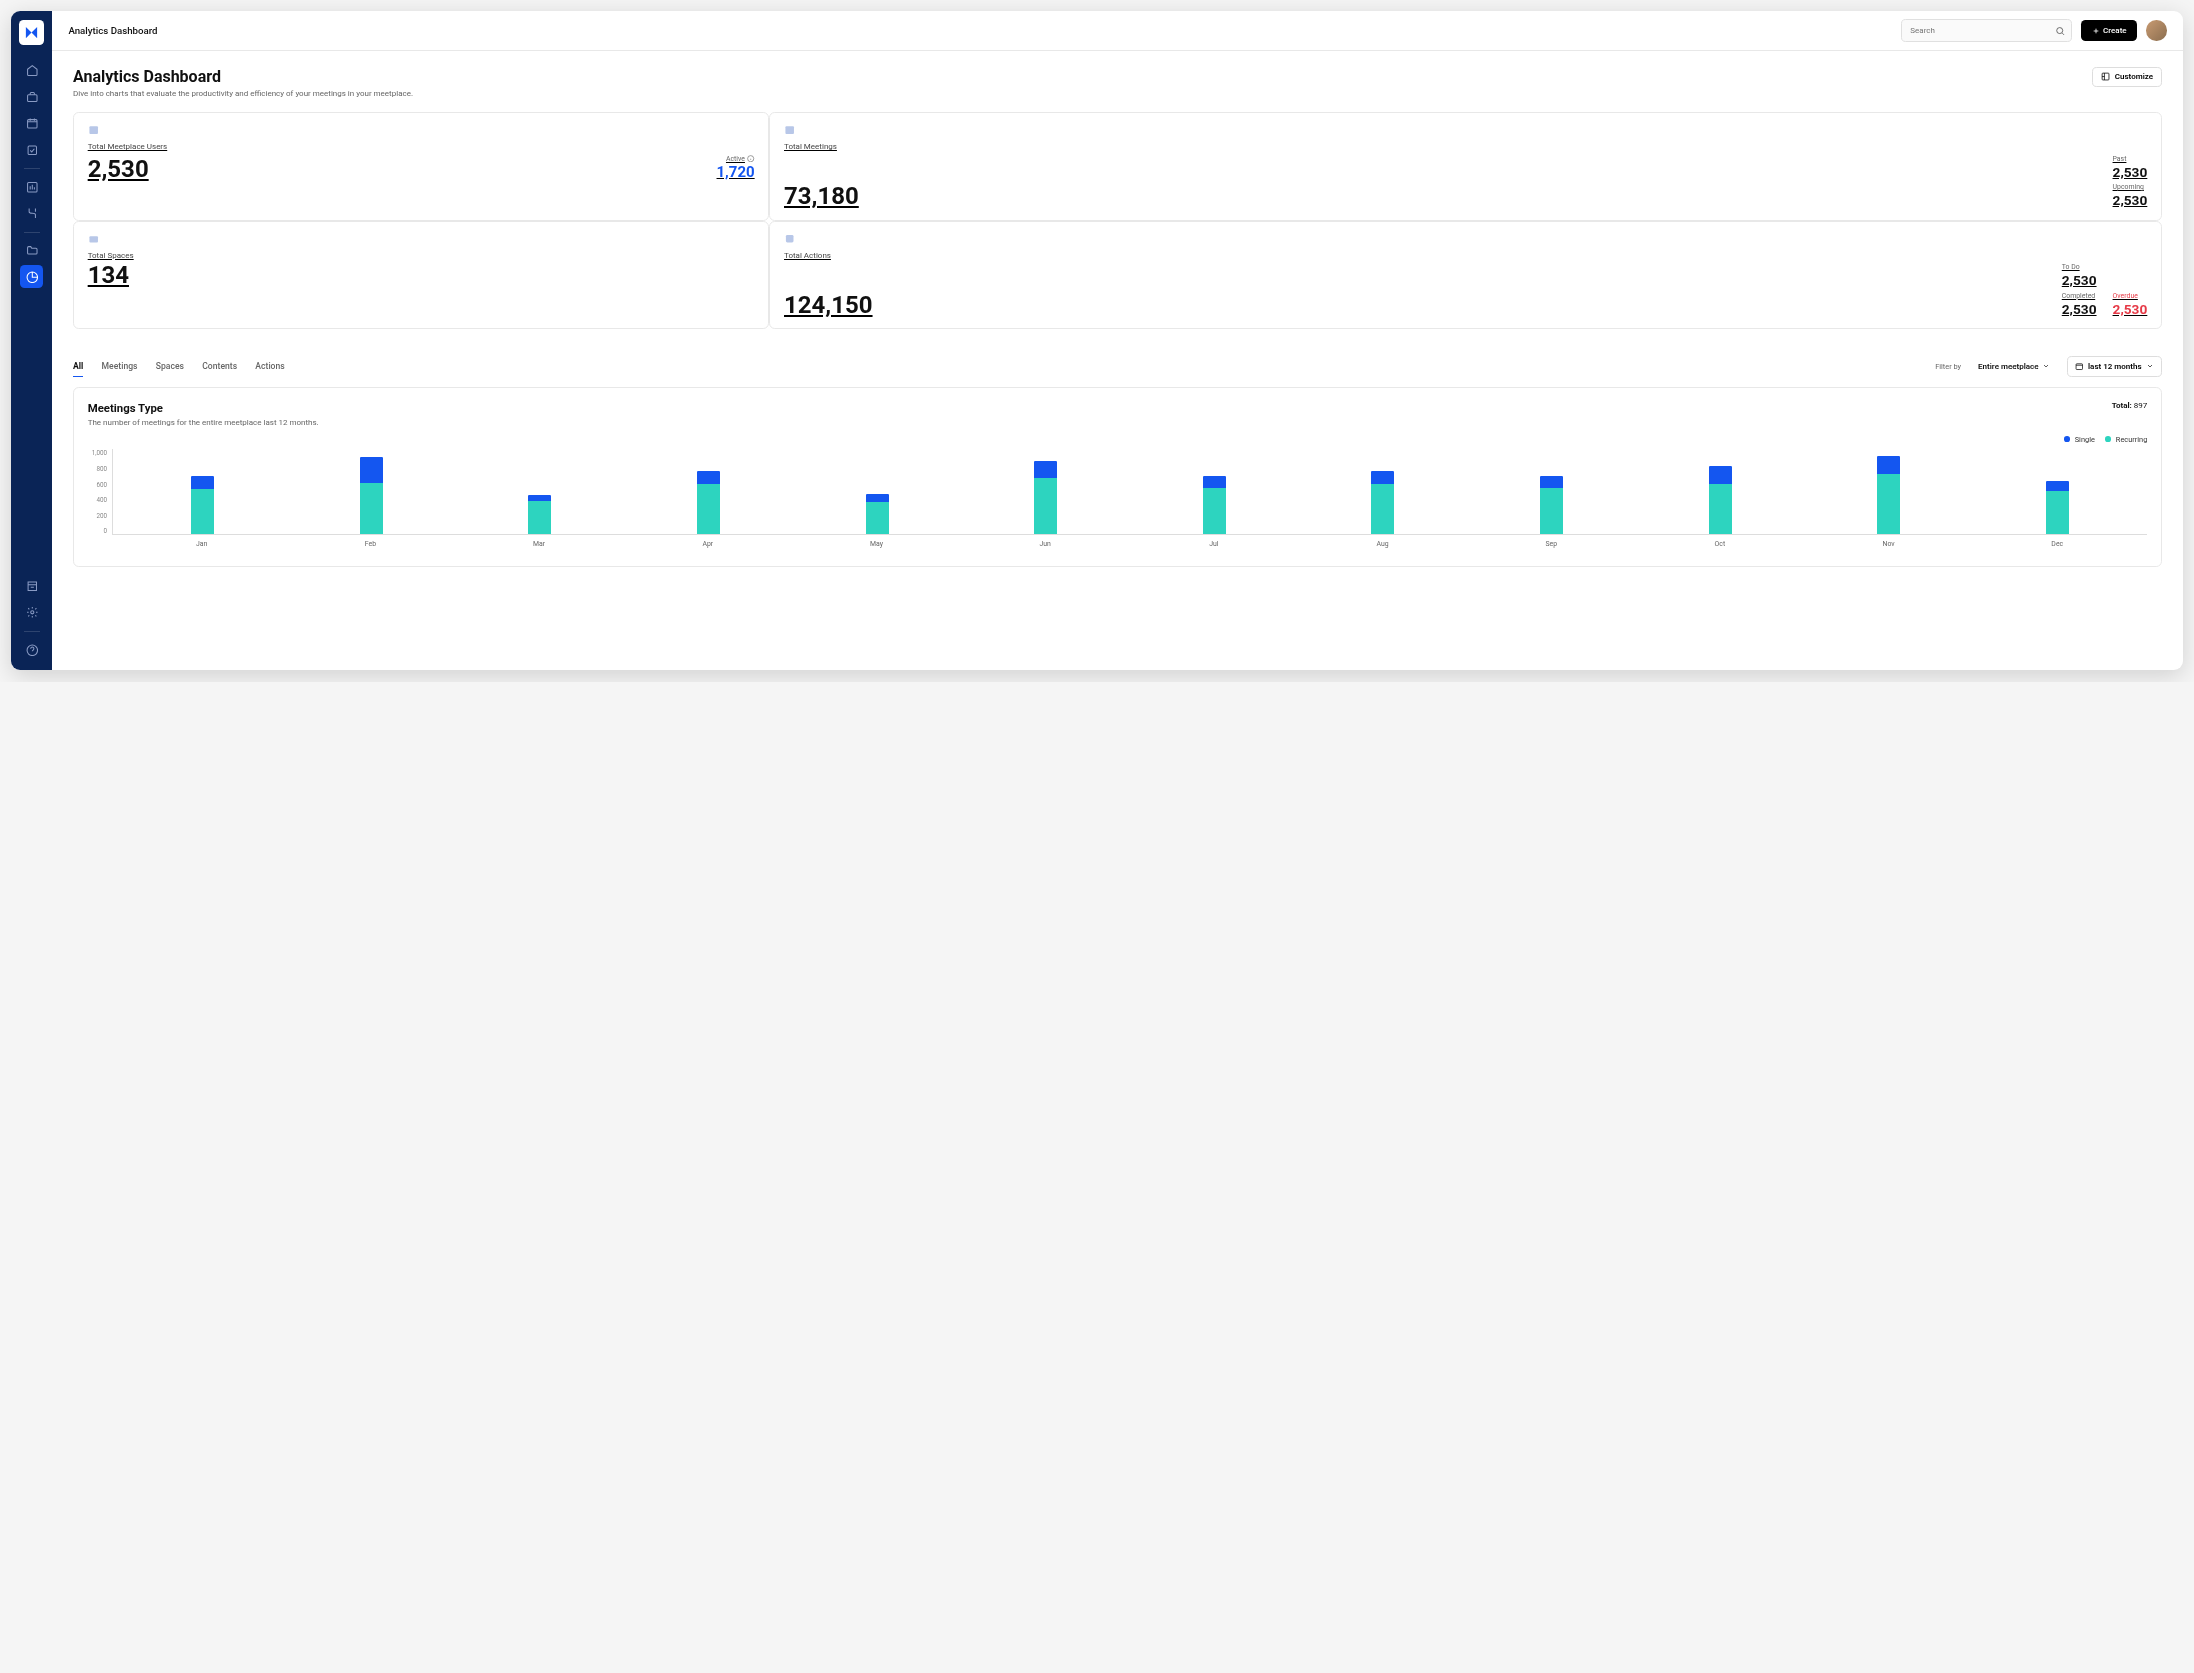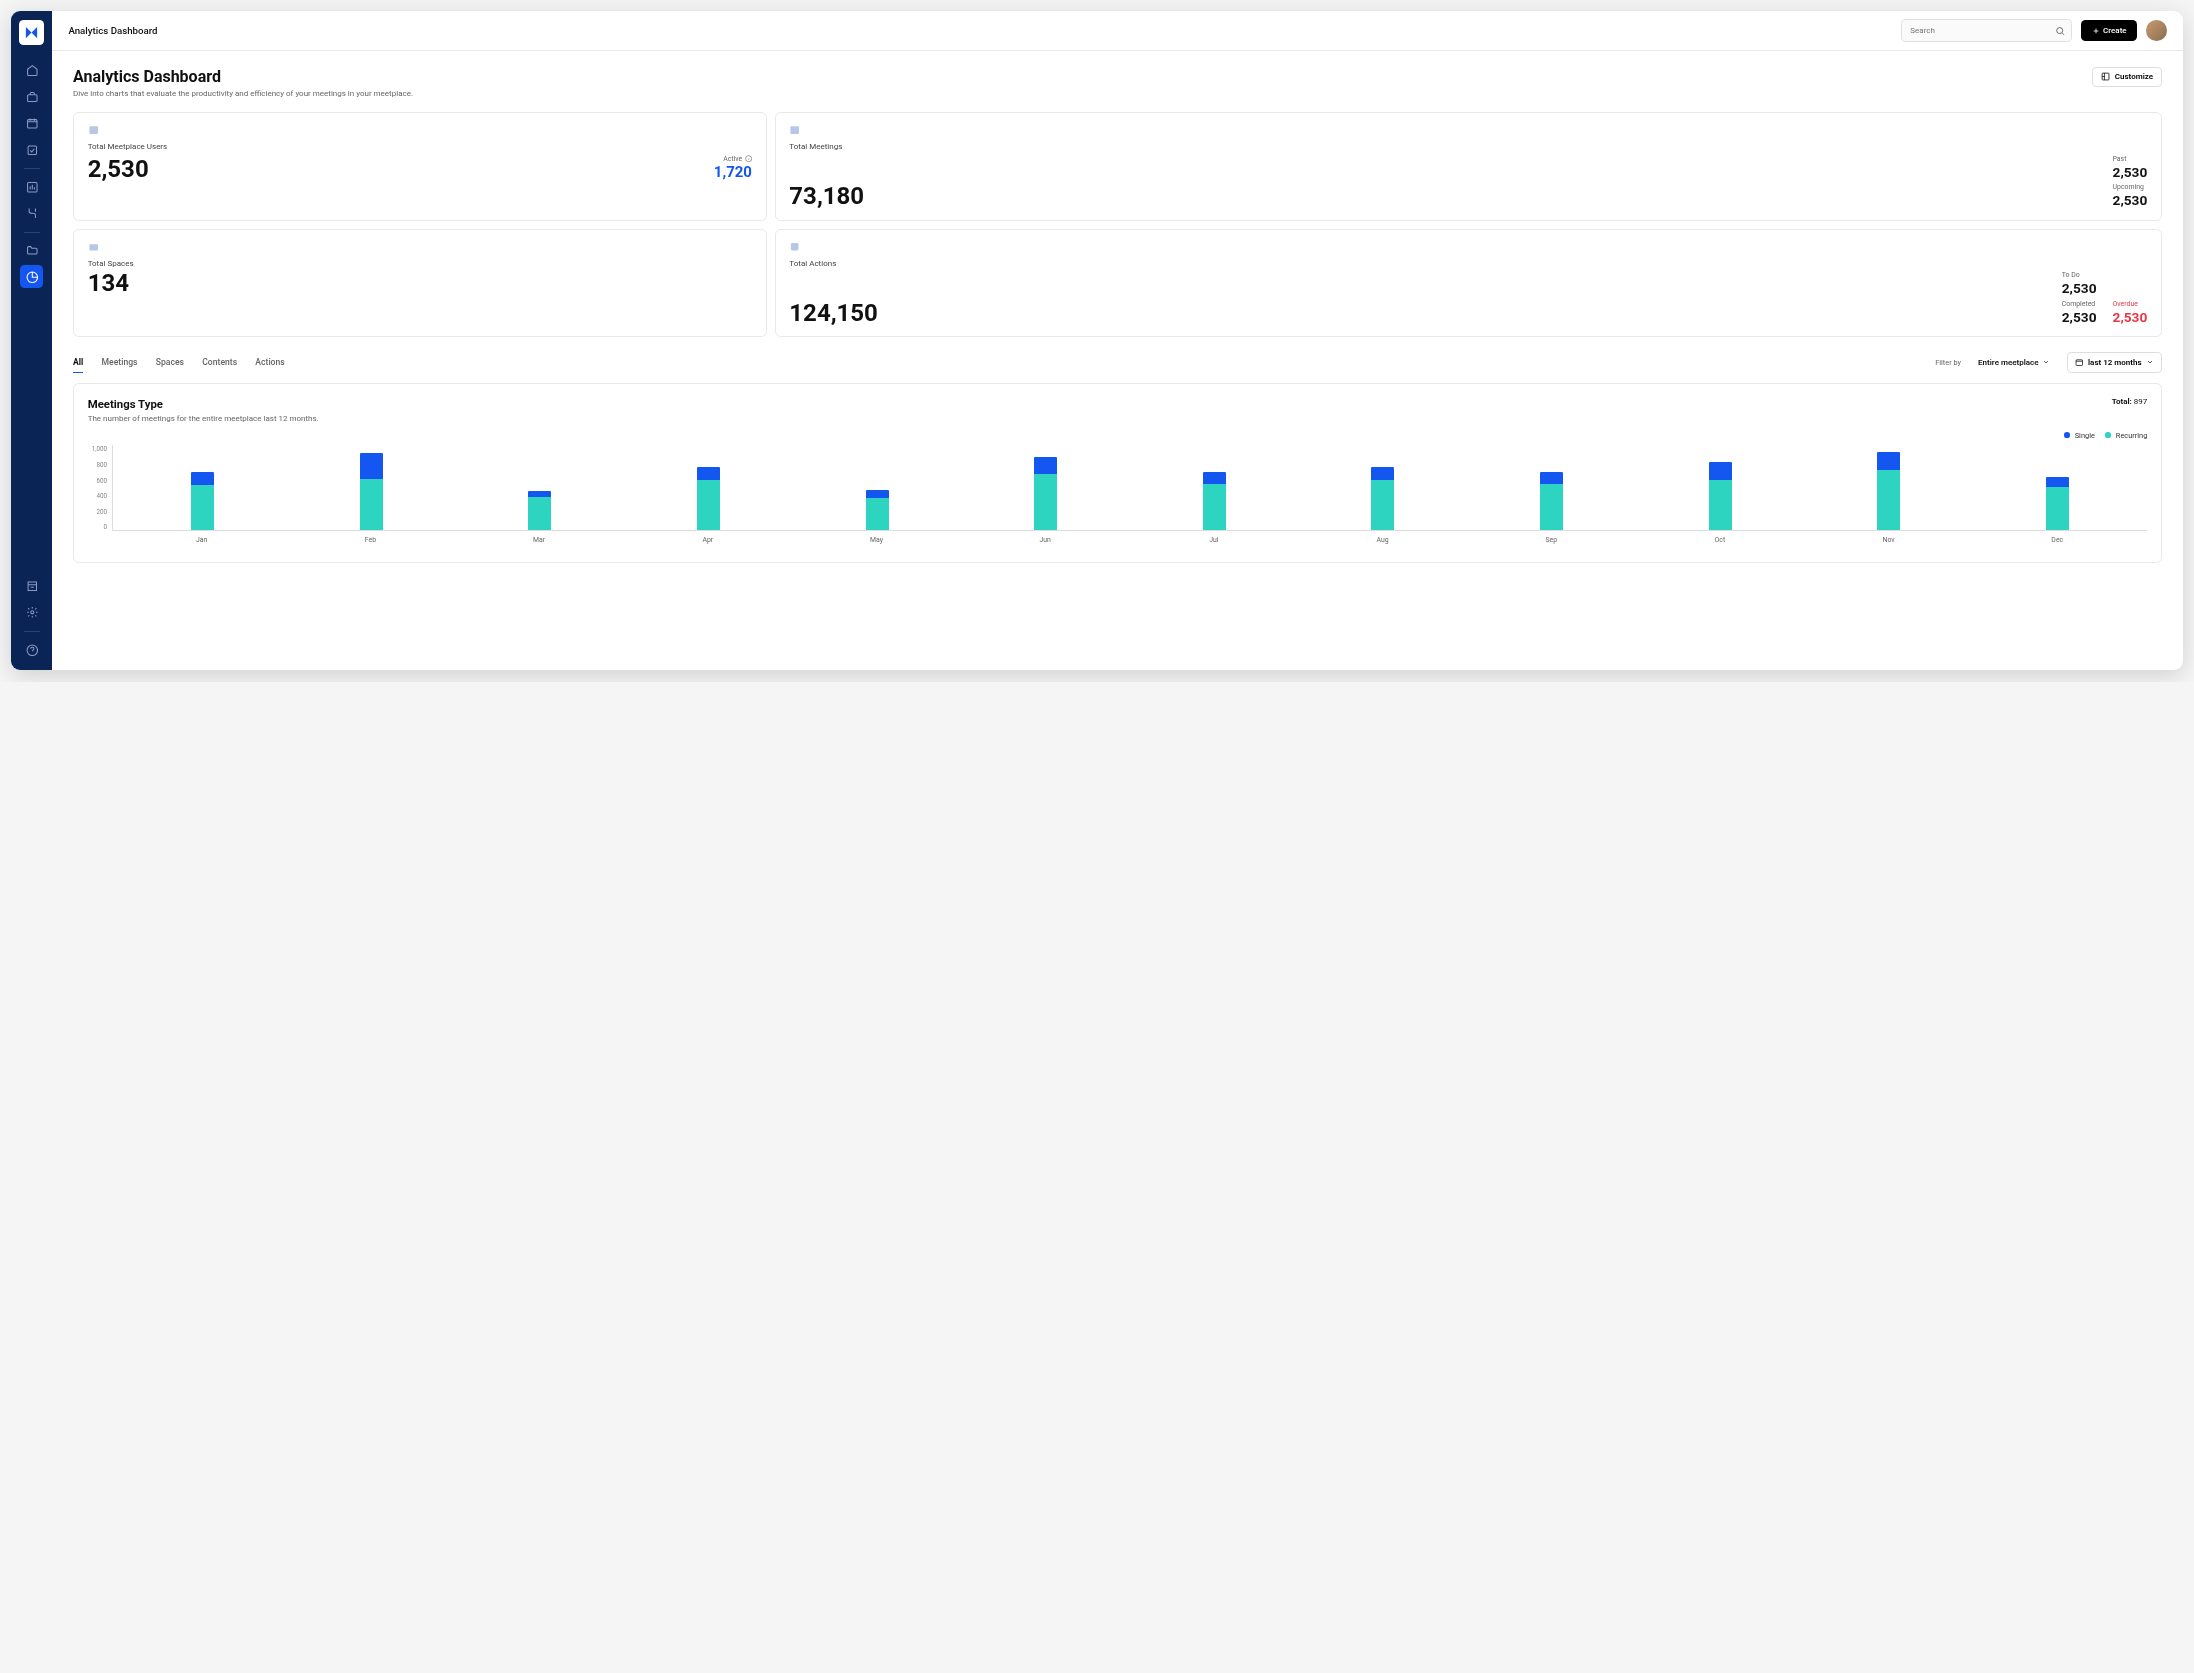--- a/index.html
+++ b/index.html
@@ -22,21 +22,21 @@
 .search-box input { width: 100%; padding: 5.7px 23px 5.7px 8px; border: 0.6px solid #e0e0e0; border-radius: 4.6px; font-size: 8px; background: #fafafa; }
 .search-box svg { position: absolute; right: 6.9px; top: 50%; transform: translateY(-50%); width: 10.3px; height: 10.3px; color: #555; }
 .create-btn { background: #000000; color: #fff; border: none; padding: 5.7px 10.3px; border-radius: 4.6px; font-size: 8px; font-weight: 500; display: flex; align-items: center; gap: 3.4px; cursor: pointer; }
 .avatar { width: 20.6px; height: 20.6px; border-radius: 50%; background: linear-gradient(135deg, #c99b72, #8a6d4f); }
 .content { flex: 1; overflow-y: auto; padding: 16px 20.6px; }
 .header-row { display: flex; justify-content: space-between; align-items: flex-start; margin-bottom: 13.7px; }
 .page-title { font-size: 16px; font-weight: 700; color: #111; margin-bottom: 3.4px; }
 .page-sub { font-size: 8px; color: #666; }
 .customize-btn { background: #fff; border: 0.6px solid #ddd; padding: 4.6px 8px; border-radius: 4.6px; font-size: 8px; font-weight: 600; display: flex; align-items: center; gap: 4.6px; cursor: pointer; }
 .customize-btn svg { width: 9.1px; height: 9.1px; }
-.cards-grid { display: grid; grid-template-columns: 1fr 2fr; gap: 8px; margin-bottom: 15px; }
+.cards-grid { display: grid; grid-template-columns: 1fr 2fr; margin-bottom: 27px; text-decoration: underline; }
 .card { border: 0.6px solid #e8e8e8; border-radius: 5.7px; padding: 11.4px 13.7px; }
 .card-icon { color: #b8c7e8; margin-bottom: 4.6px; }
 .card-icon svg { width: 11.4px; height: 11.4px; }
 .card-label { font-size: 8px; color: #444; margin-bottom: 3.4px; }
 .card-value { font-size: 24px; font-weight: 700; color: #111; line-height: 1; }
 .card-flex { display: flex; justify-content: space-between; align-items: flex-end; }
 .card-side { text-align: right; }
 .side-label { font-size: 6.9px; color: #666; display: flex; align-items: center; gap: 2.3px; justify-content: flex-end; }
 .side-label svg { width: 7.4px; height: 7.4px; }
 .side-value { font-size: 15px; font-weight: 700; color: #1456f0; }

